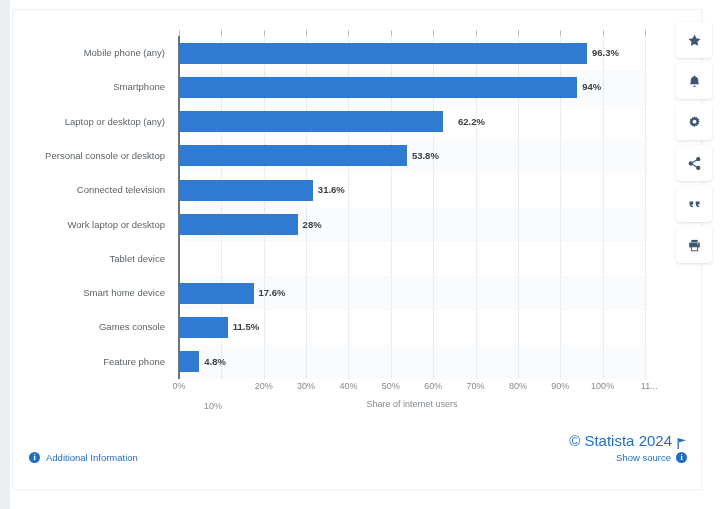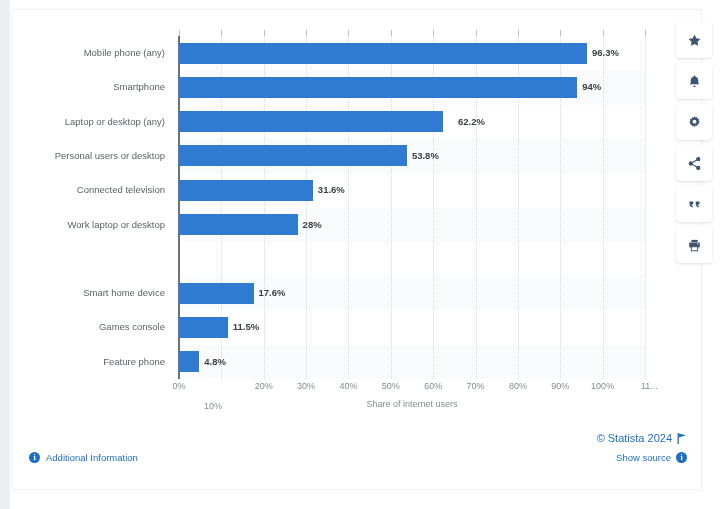--- a/index.html
+++ b/index.html
@@ -186,21 +186,21 @@
     position: absolute;
     left: 0;
     bottom: 0;
     width: 690px;
     height: 60px;
   }
   .copyright {
     position: absolute;
     right: 16px;
     top: 3px;
-    font-size: 11px;
+    font-size: 15px;
     color: #1e6fc4;
     display: flex;
     align-items: center;
     gap: 5px;
   }
   .show-source {
     position: absolute;
     right: 16px;
     top: 23px;
     font-size: 9.5px;
@@ -270,23 +270,24 @@
 <div id="app">
 
   <div class="card">
 
     <div class="chart-wrap">
 
       <div class="cat-labels" id="cat-labels">
           <div class="cat-label" style="top: 0px;">Mobile phone (any)</div>
           <div class="cat-label" style="top: 34.3px;">Smartphone</div>
           <div class="cat-label" style="top: 68.6px;">Laptop or desktop (any)</div>
-          <div class="cat-label" style="top: 102.9px;">Personal users or desktop</div>
+          <div class="cat-label" style="top: 102.9px;">Personal console or desktop</div>
           <div class="cat-label" style="top: 137.2px;">Connected television</div>
           <div class="cat-label" style="top: 171.5px;">Work laptop or desktop</div>
+          <div class="cat-label" style="top: 205.8px;">Tablet device</div>
           <div class="cat-label" style="top: 240.1px;">Smart home device</div>
           <div class="cat-label" style="top: 274.4px;">Games console</div>
           <div class="cat-label" style="top: 308.7px;">Feature phone</div>
         </div>
 
       <div class="plot">
         <div class="row-stripes" id="row-stripes">
             <div class="stripe odd" style="top: 0px;"></div>
             <div class="stripe even" style="top: 34.3px;"></div>
             <div class="stripe odd" style="top: 68.6px;"></div>

